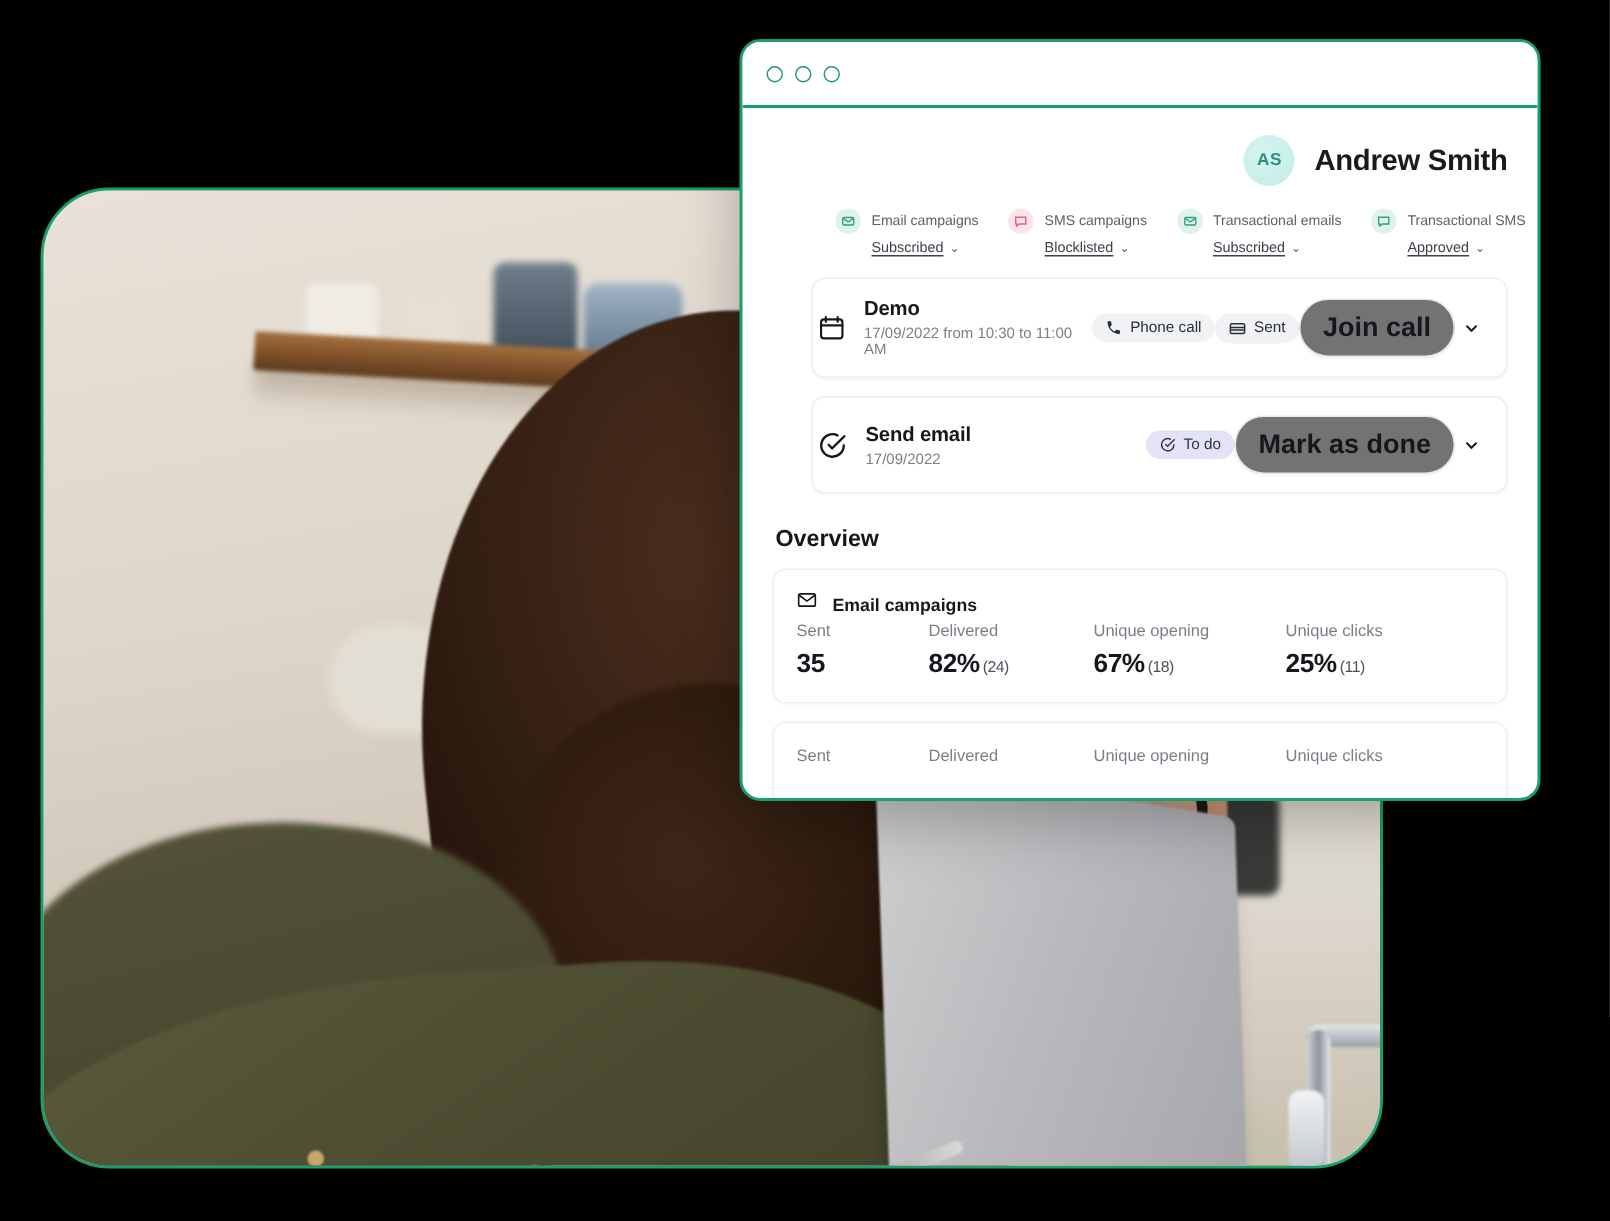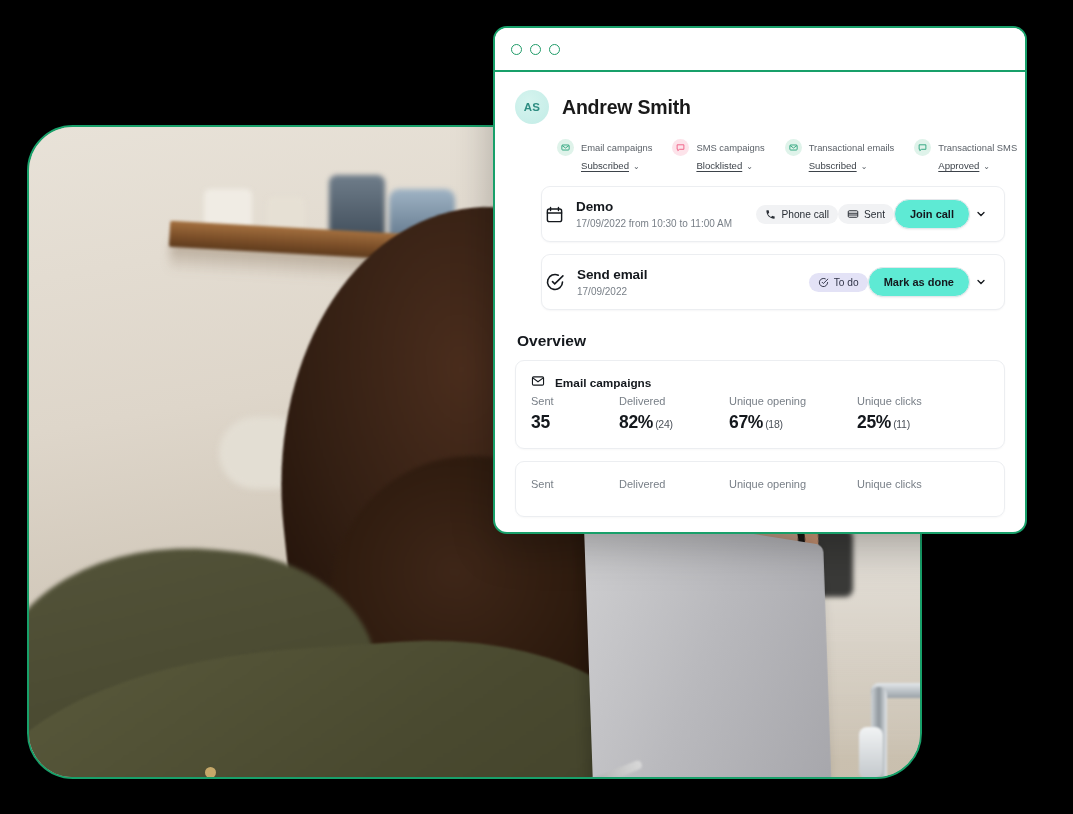--- a/index.html
+++ b/index.html
@@ -122,21 +122,21 @@
   }
   #titlebar {
     height: 44px; border-bottom: 2px solid #18a06a;
     display: flex; align-items: center; padding-left: 16px; gap: 8px;
     background: #fff;
   }
   .dot { width: 11px; height: 11px; border-radius: 50%; border: 1.4px solid #1f9b68; }
   #content { padding: 18px 20px 0 20px; height: 462px; overflow: hidden; }
 
   
-  .profile { display: flex; align-items: center; gap: 13px; }
+  .profile { display: flex; align-items: center; gap: 13px; justify-content: flex-end; }
   .avatar {
     width: 34px; height: 34px; border-radius: 50%;
     background: radial-gradient(circle at 40% 35%, #d6f4ef, #c2ece6);
     color: #2f8d82; font-size: 11.5px; font-weight: 700; letter-spacing:.3px;
     display: flex; align-items: center; justify-content: center;
   }
   .pname { font-size: 19.5px; font-weight: 700; color: #1a1a1a; letter-spacing: -.2px; }
 
   
   .chips { display: flex; gap: 4px; margin: 13px 0 0 42px; }
@@ -166,22 +166,22 @@
   .task .ttitle { font-size: 13.5px; font-weight: 700; color: #14181d; letter-spacing:-.1px; }
   .task .tsub { font-size: 10px; color: #787f87; margin-top: 4px; }
   .task .tright { display: flex; align-items: center; }
   .badge {
     display: inline-flex; align-items: center; gap: 5px;
     padding: 4px 9px; border-radius: 999px; font-size: 10.2px;
     background: #f1f2f4; color: #2a2f36; white-space: nowrap;
   }
   .badge.todo { background: #e3e2f6; color: #33364a; }
   .pillbtn {
-    padding: 8px 15px; border-radius: 999px; background: #5eead4;
-    border: 1px solid #e4e7eb; font-size: 11px; font-weight: 700; color: #14181d;
+    padding: 8px 15px; border-radius: 999px; background: #737373;
+    border: 1px solid #e4e7eb; font-size: 18px; font-weight: 700; color: #14181d;
     box-shadow: 0 1px 2px rgba(16,24,40,.06); white-space: nowrap; cursor: pointer;
   }
   .chev { width: 22px; display: flex; justify-content: center; color:#14181d; cursor:pointer; }
 
   
   .ovtitle { font-size: 15.5px; font-weight: 700; color: #14181d; margin: 22px 0 10px 2px; }
   .statcard { border: 1px solid #eceef1; border-radius: 9px; padding: 13px 15px 15px; margin-bottom: 12px;
               box-shadow: 0 1px 2px rgba(16,24,40,.03); }
   .statcard.tall { padding-bottom: 26px; }
   .sc-head { display: flex; align-items: center; gap: 10px; }

